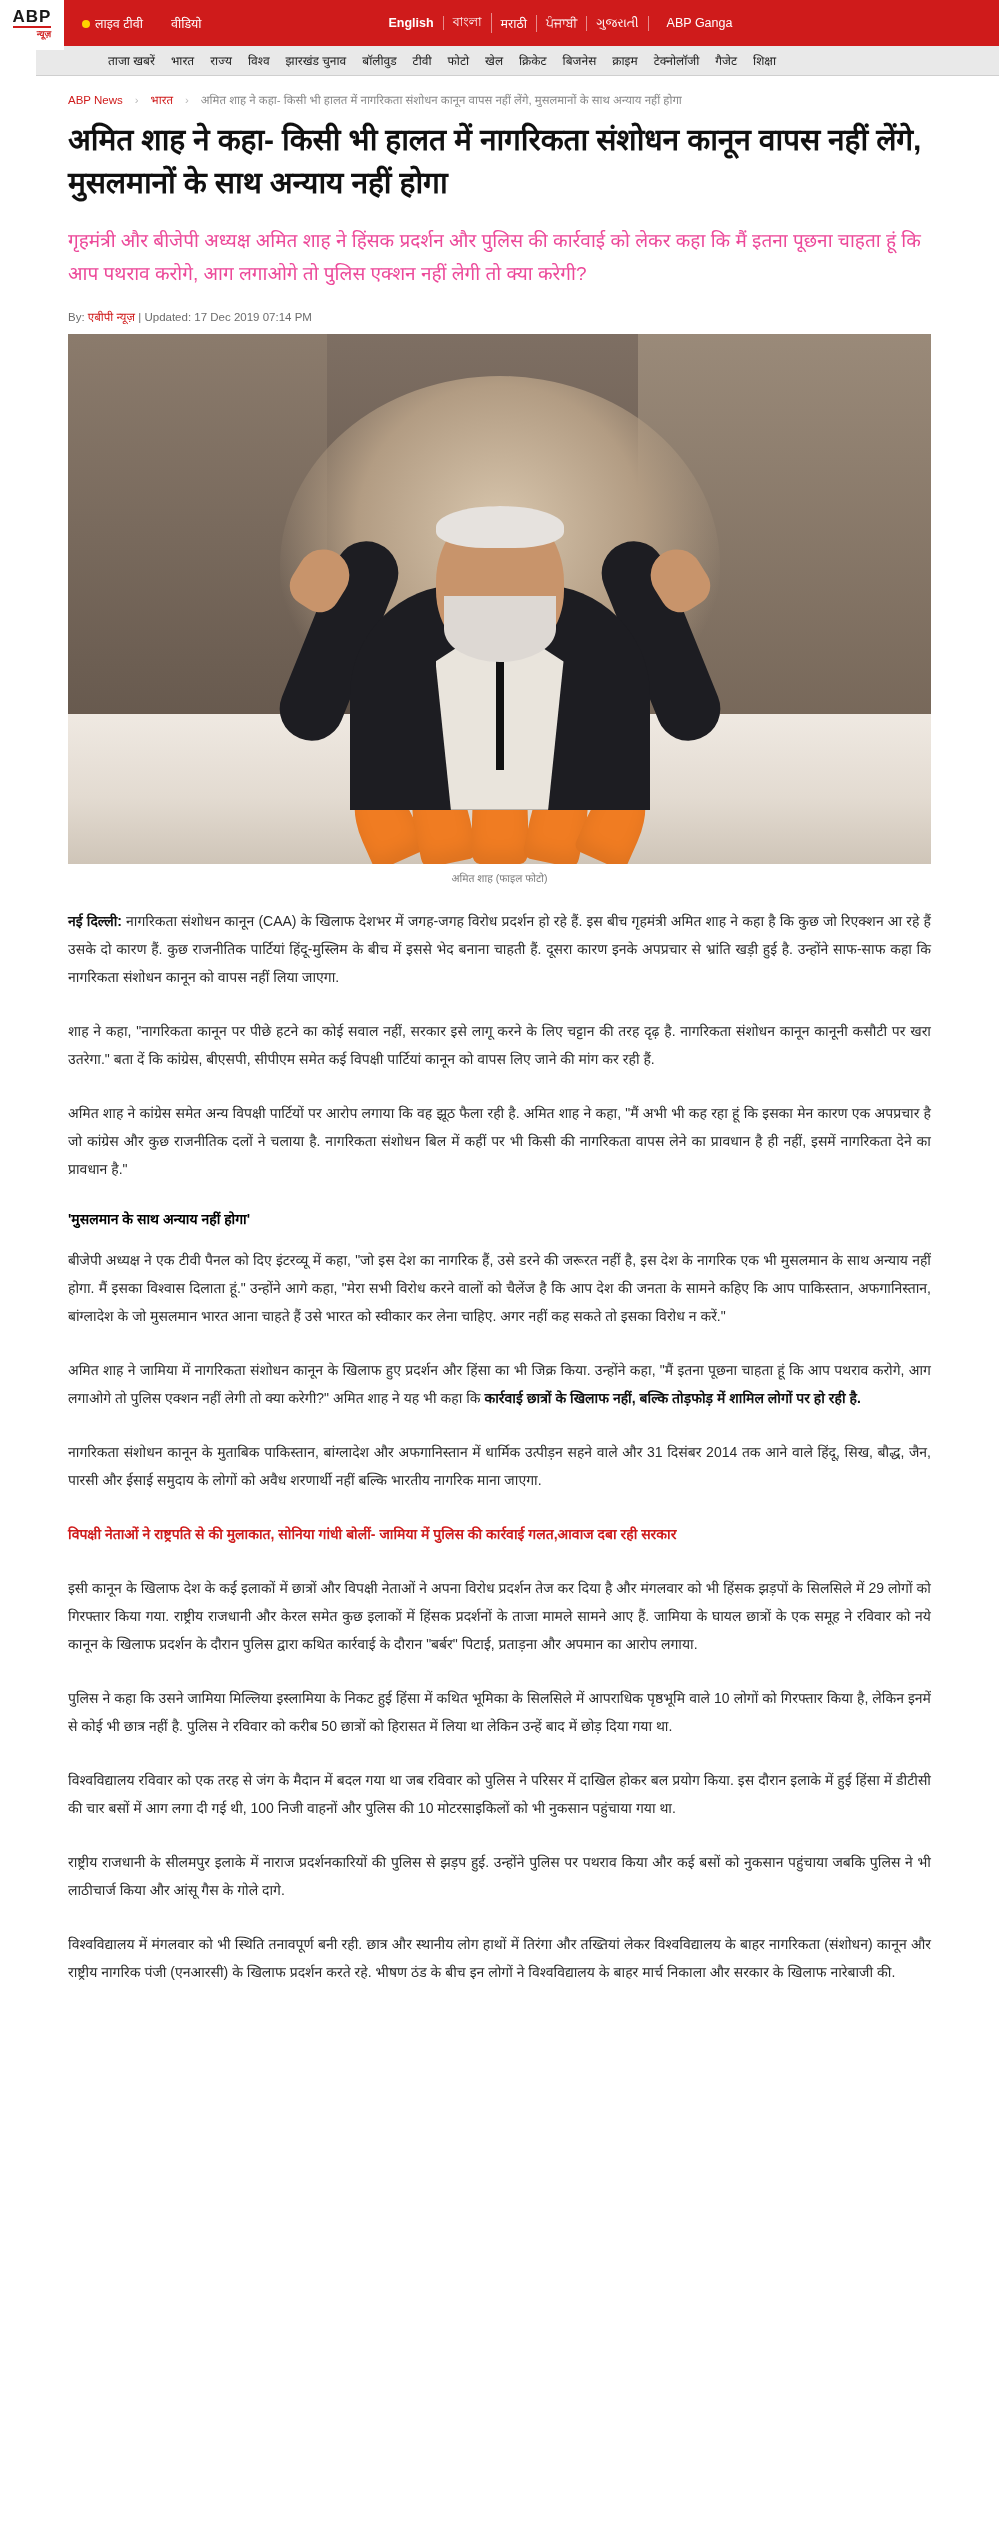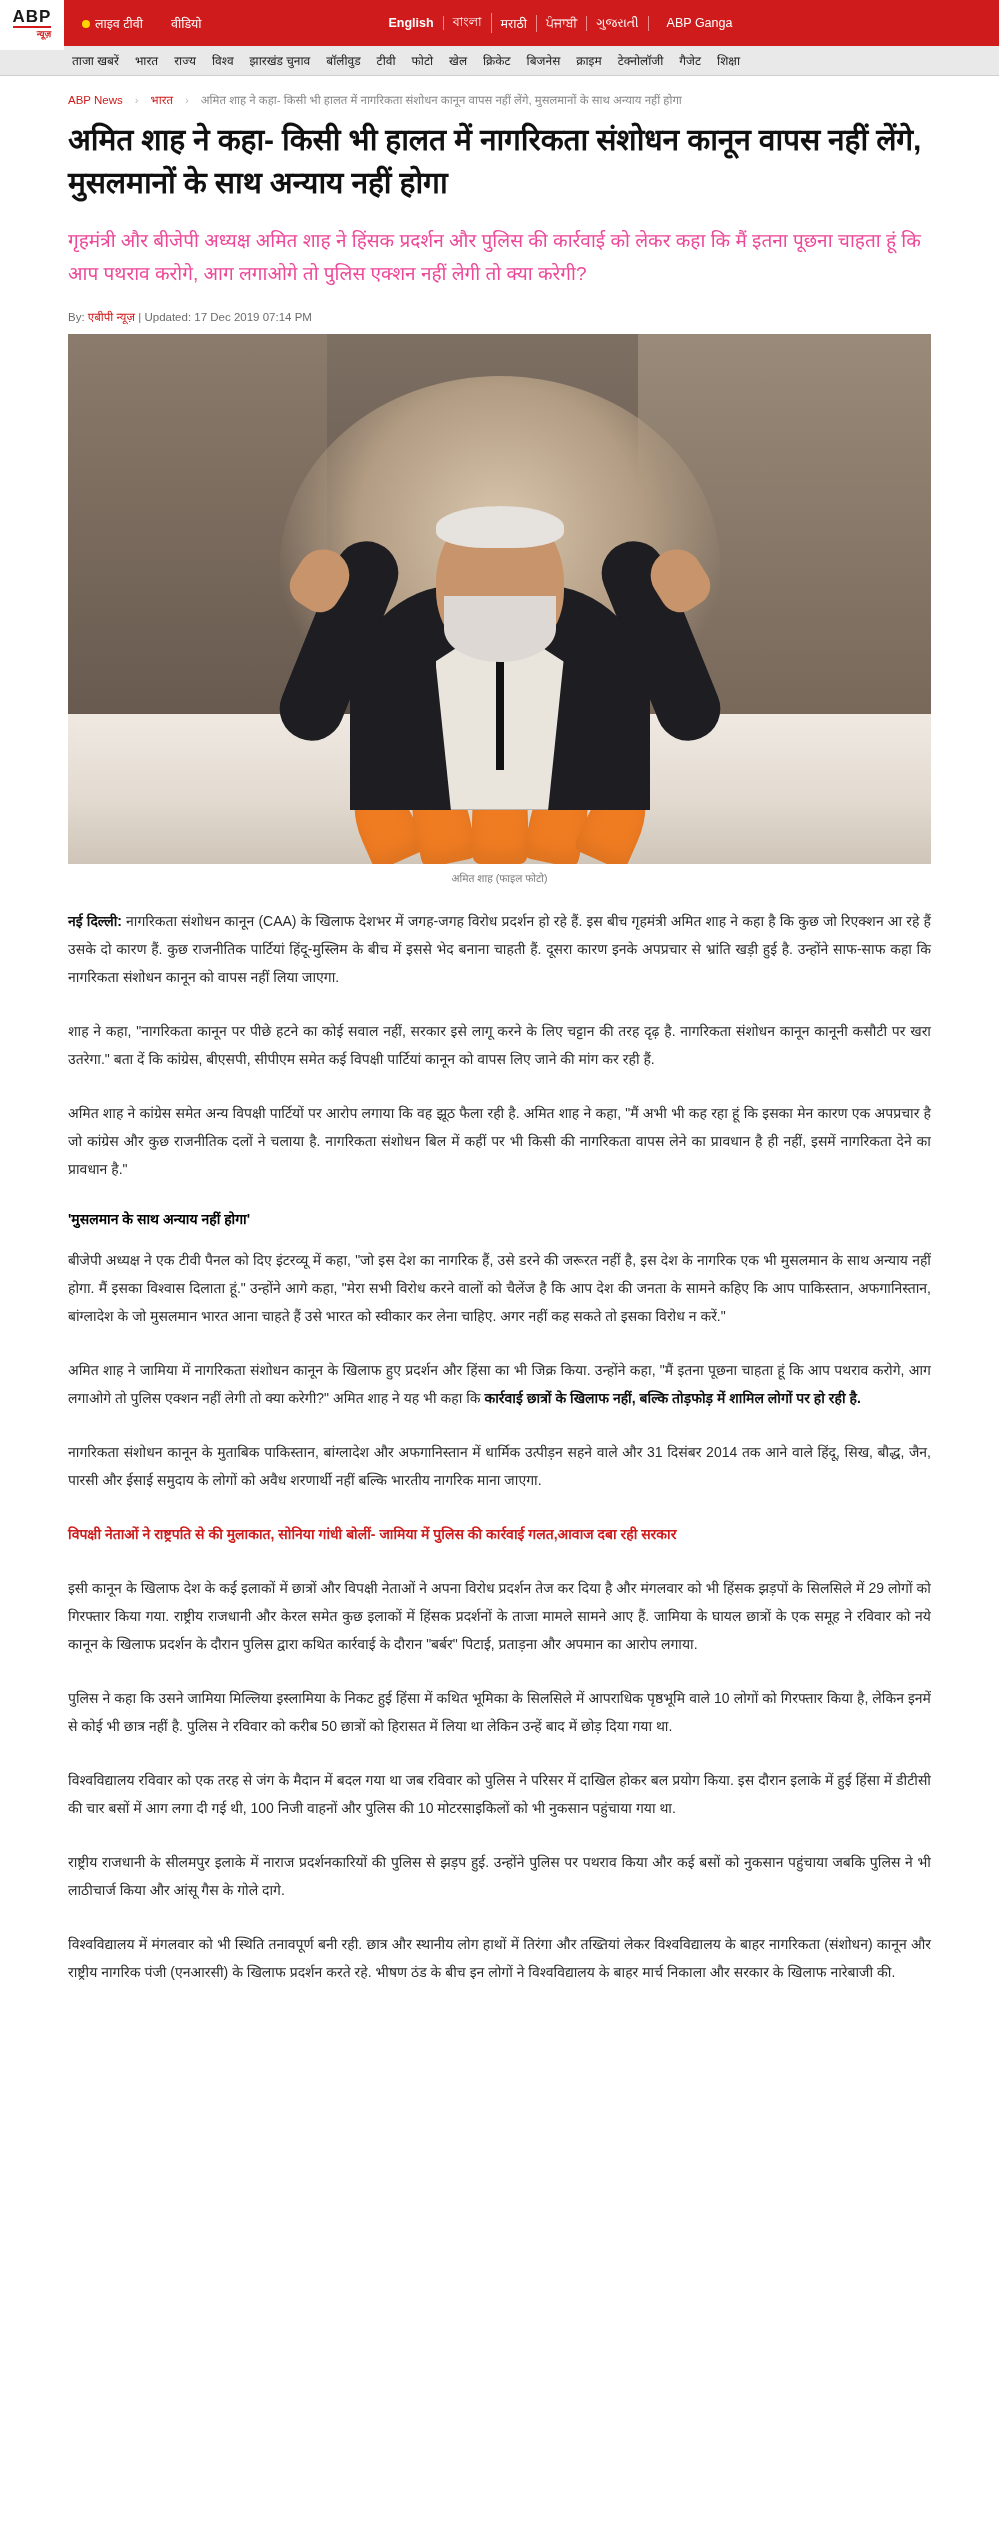--- a/index.html
+++ b/index.html
@@ -85,20 +85,21 @@
     background: #e9e9e9;
     border-bottom: 1px solid #cfcfcf;
     height: 30px;
     display: flex;
     align-items: center;
     padding-left: 72px;
     gap: 16px;
     font-size: 12px;
     color: #222;
     overflow: hidden;
+    margin-left: 36px;
   }
   .nav-item { white-space: nowrap; cursor: pointer; }
 
   
   .content { padding: 0 68px; }
   .breadcrumb {
     font-size: 11.5px;
     color: #8a8a8a;
     padding: 16px 0 6px 0;
     display: flex;

